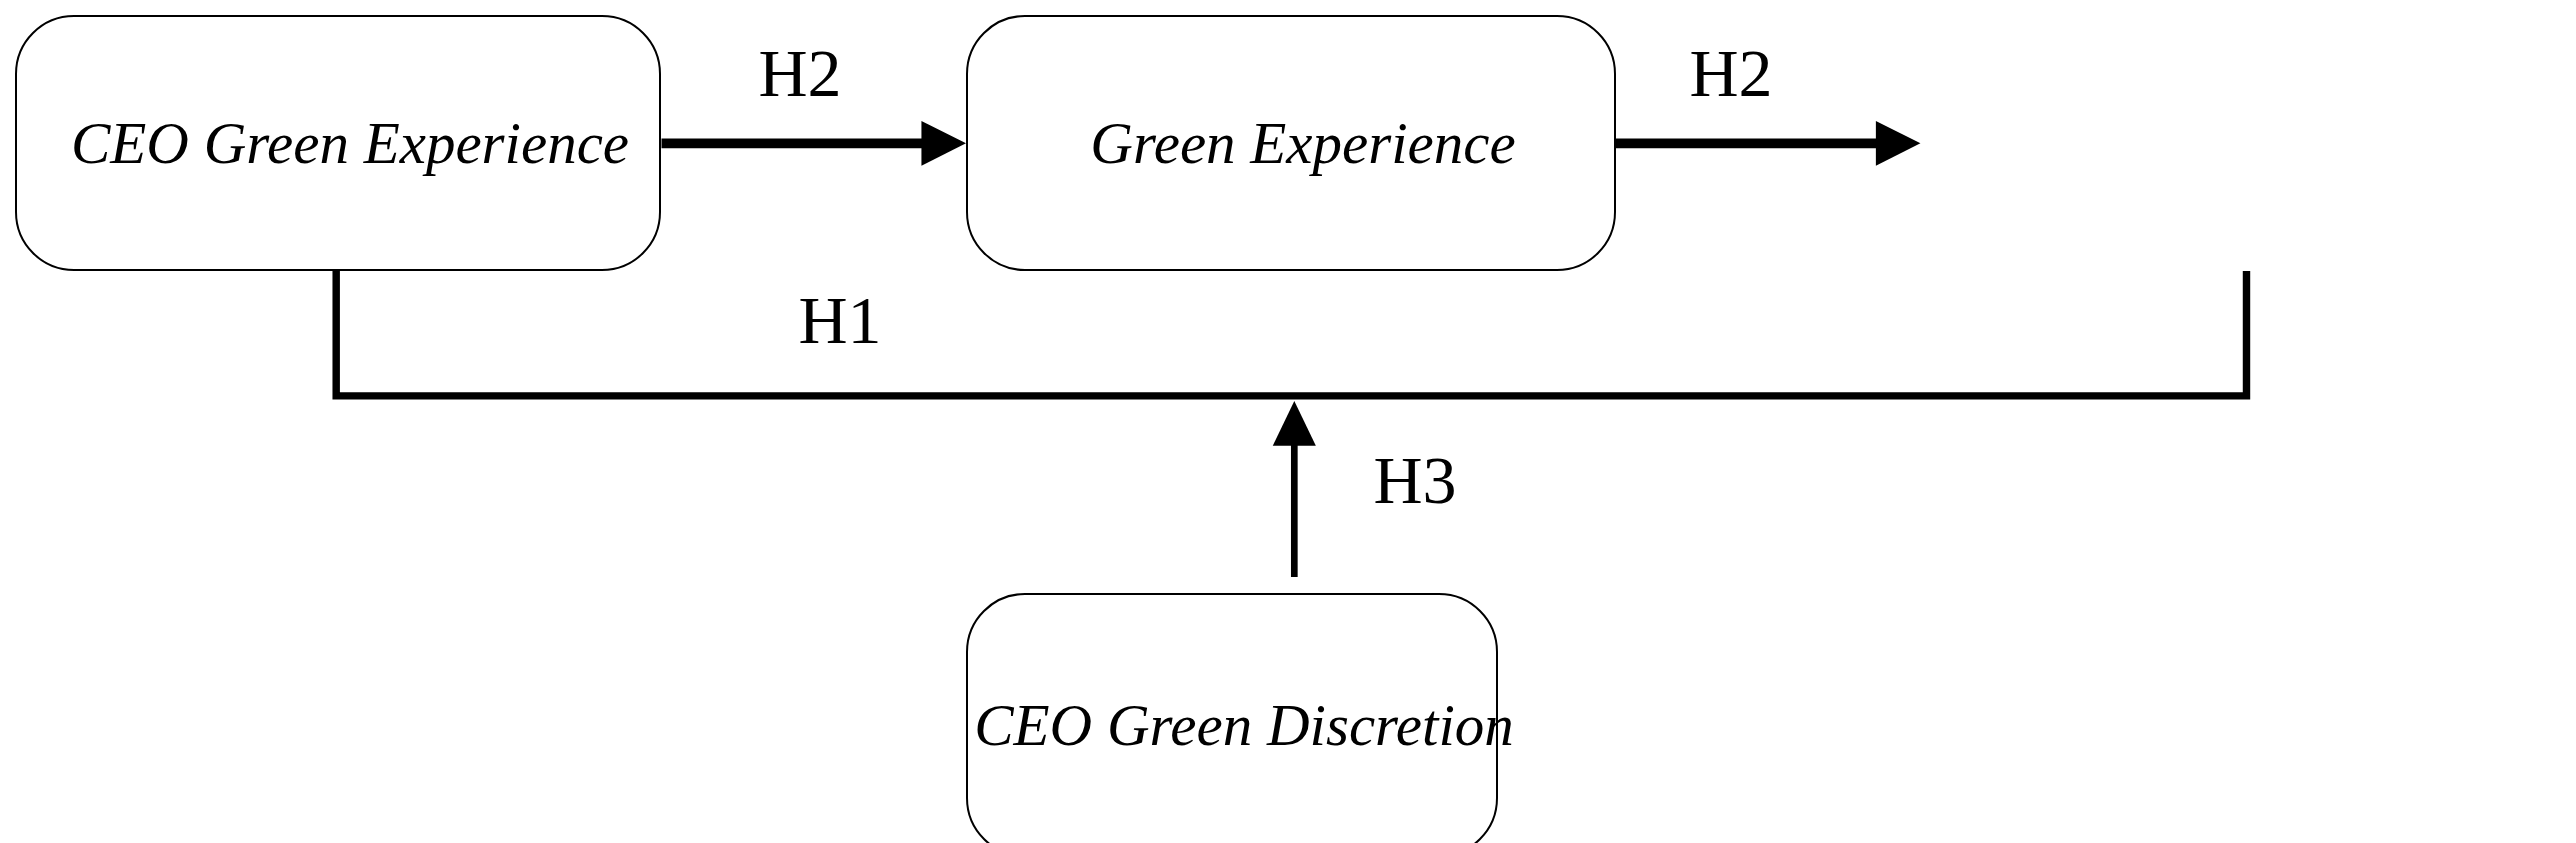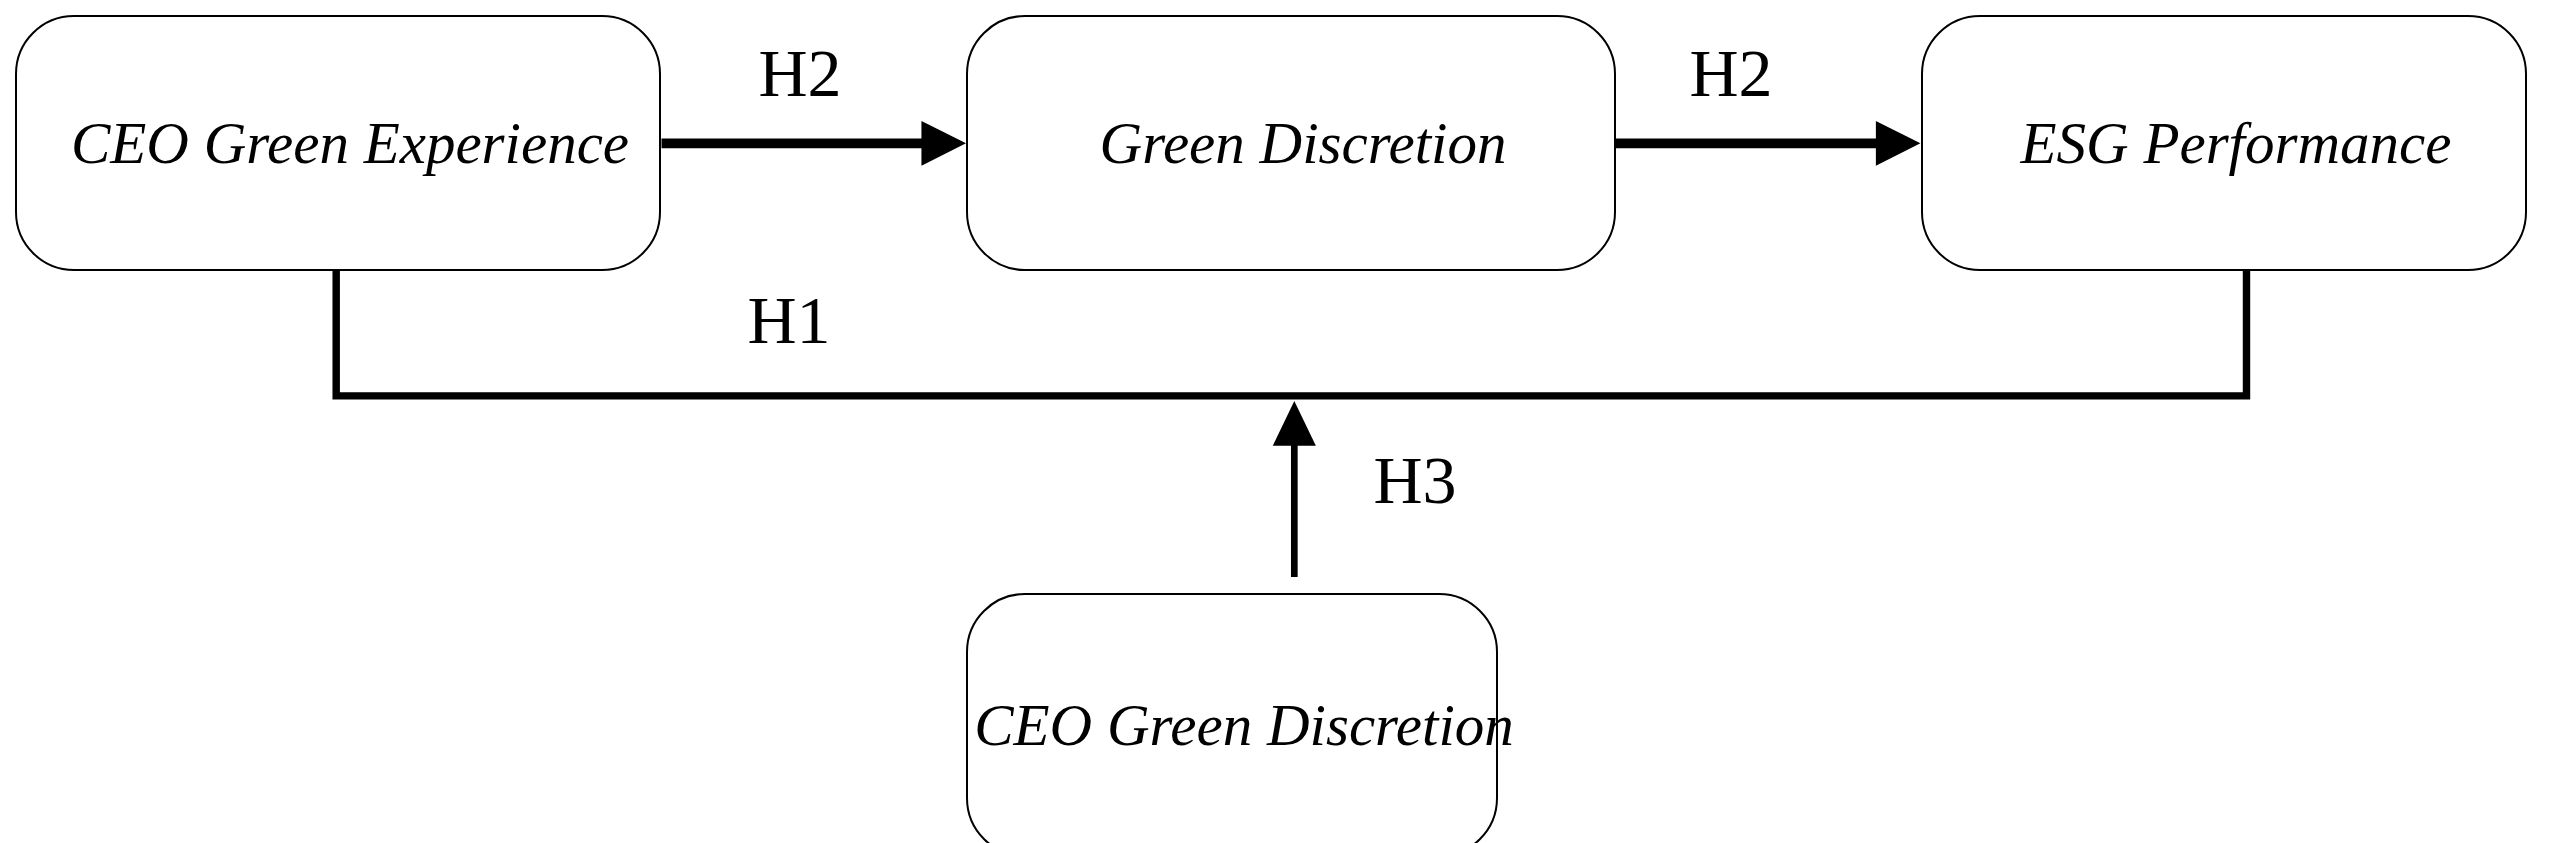--- a/index.html
+++ b/index.html
@@ -48,21 +48,21 @@
 
   .edge-label {
     position: absolute;
     font-size: 68px;
     line-height: 1;
     white-space: nowrap;
     transform: translateX(-50%);
   }
   .edge-label-h2-left  { left: 800px; top: 39px;  }
   .edge-label-h2-right { left: 1731px; top: 39px;  }
-  .edge-label-h1       { left: 789px; top: 286px; }
+  .edge-label-h1       { left: 840px; top: 286px; }
   .edge-label-h3       { left: 1379px; top: 446px; margin-left: 36px; }
 </style>
 </head>
 <body>
 
 <div class="canvas">
 
   <svg class="connector-layer" viewBox="0 0 3467 1135" xmlns="http://www.w3.org/2000/svg">
 
     <g>
@@ -83,26 +83,23 @@
       <line x1="1742" y1="777" x2="1742" y2="592" stroke="#000000" stroke-width="9"></line>
       <polygon points="1742,540 1713,600 1771,600" fill="#000000"></polygon>
     </g>
   </svg>
 
   <div class="node node-ceo-green-experience">
     <span class="node-label">CEO Green Experience</span>
   </div>
 
   <div class="node node-green-innovation">
-    <span class="node-label">Green Discretion</span>
+    <span class="node-label">Green Experience</span>
   </div>
 
-  <div class="node node-esg-performance">
-    <span class="node-label">ESG Performance</span>
-  </div>
 
   <div class="node node-ceo-green-discretion">
     <span class="node-label">CEO Green Discretion</span>
   </div>
 
   <div class="edge-label edge-label-h2-left">H2</div>
 
   <div class="edge-label edge-label-h2-right">H2</div>
 
   <div class="edge-label edge-label-h1">H1</div>

